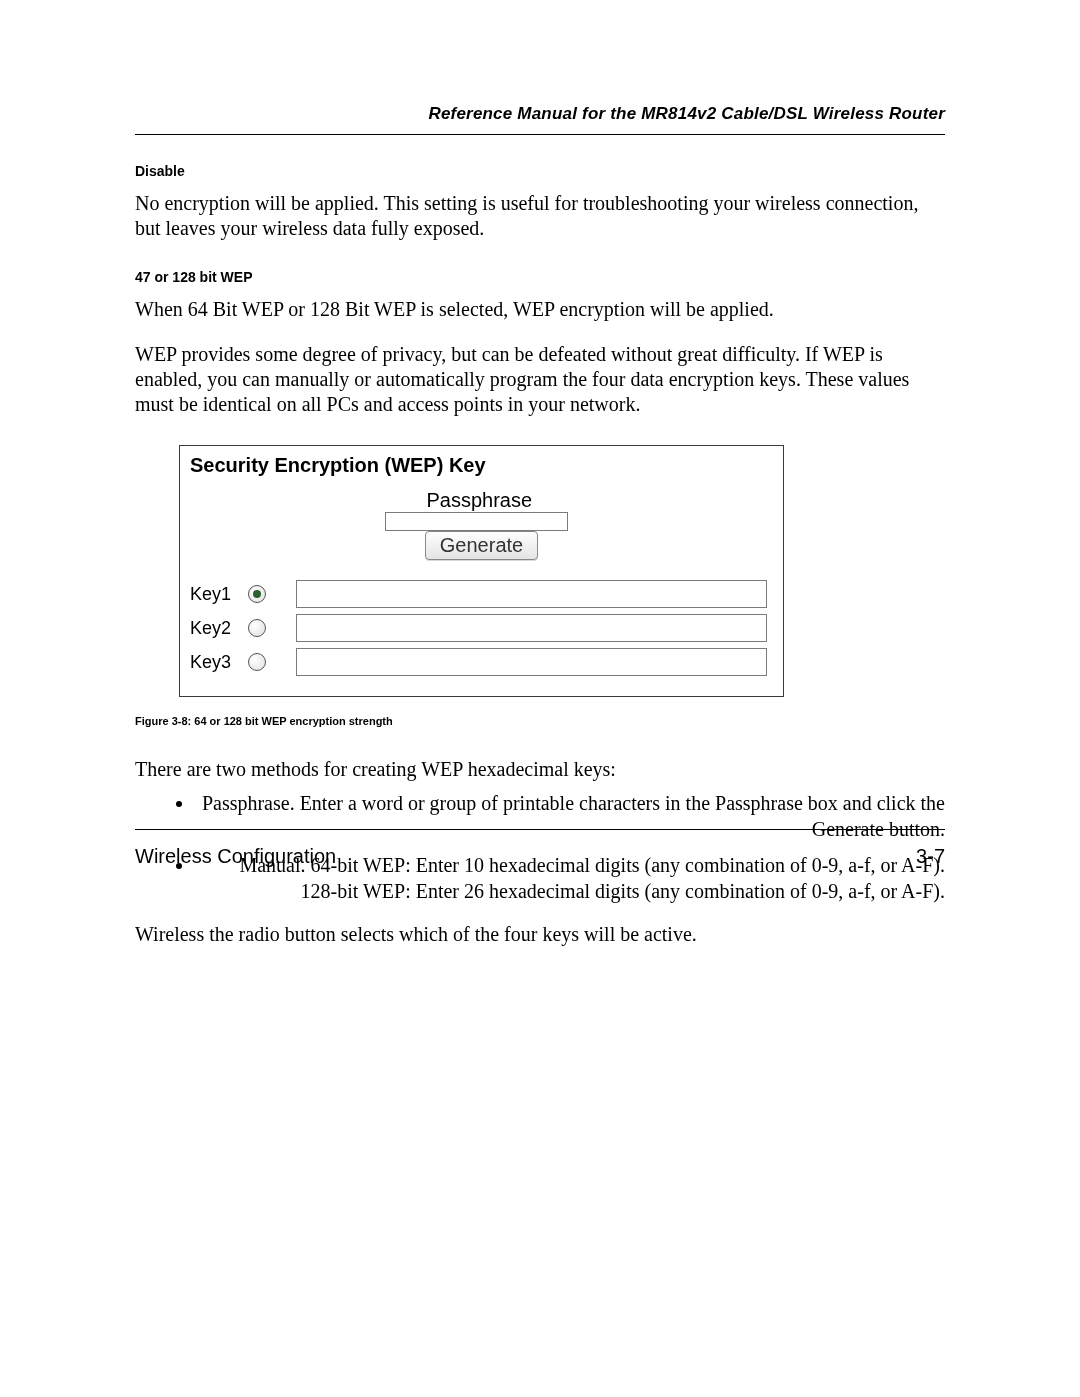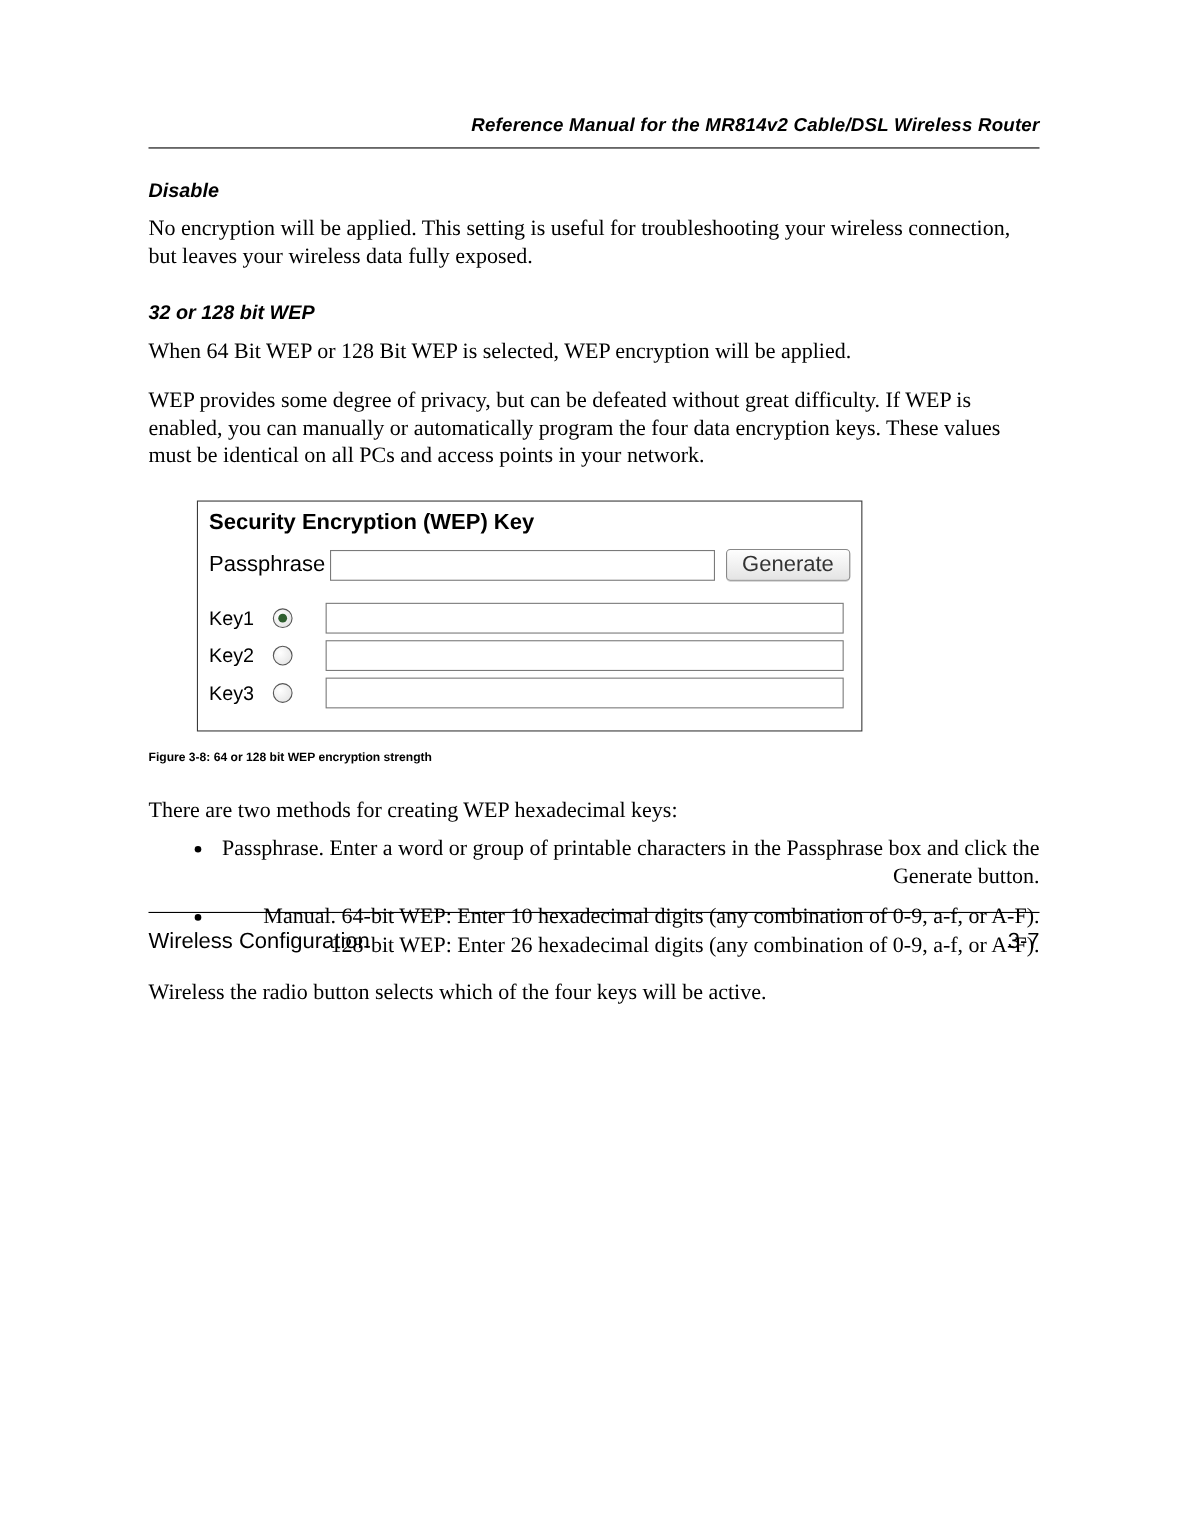--- a/index.html
+++ b/index.html
@@ -26,22 +26,21 @@
     margin-bottom: 10px;
   }
   .hr-top {
     border: none;
     border-top: 1.3px solid #000;
     margin: 0 0 28px 0;
   }
   .section-heading {
     font-family: Arial, Helvetica, sans-serif;
     font-weight: bold;
-    font-style: italic;
-    font-size: 18px;
+    font-size: 14px;
     margin: 28px 0 12px 0;
   }
   .body-text {
     font-size: 20px;
     line-height: 1.25;
     margin: 10px 0 20px 0;
   }
   .figure-caption {
     font-family: Arial, Helvetica, sans-serif;
     font-weight: bold;
@@ -73,20 +72,21 @@
   }
   .panel-title {
     font-weight: bold;
     font-size: 20px;
     padding: 8px 10px 8px 10px;
   }
   .panel-row {
     display: flex;
     align-items: center;
     padding: 4px 10px;
+    flex-direction: column;
   }
   .pass-label {
     font-size: 20px;
     width: 110px;
   }
   .pass-input {
     flex: 1;
     height: 28px;
     border: 1px solid #7a7a7a;
     background: #fff;
@@ -158,21 +158,21 @@
 <body>
 
 <div class="page">
 
   <div class="header-title">Reference Manual for the MR814v2 Cable/DSL Wireless Router</div>
   <hr class="hr-top">
 
   <div class="section-heading">Disable</div>
   <p class="body-text">No encryption will be applied. This setting is useful for troubleshooting your wireless connection, but leaves your wireless data fully exposed.</p>
 
-  <div class="section-heading">32 or 128 bit WEP</div>
+  <div class="section-heading">47 or 128 bit WEP</div>
   <p class="body-text">When 64 Bit WEP or 128 Bit WEP is selected, WEP encryption will be applied.</p>
   <p class="body-text">WEP provides some degree of privacy, but can be defeated without great difficulty. If WEP is enabled, you can manually or automatically program the four data encryption keys. These values must be identical on all PCs and access points in your network.</p>
 
   <div class="figure-wrap">
     <div class="panel">
       <div class="panel-title">Security Encryption (WEP) Key</div>
 
       <div class="panel-row">
         <div class="pass-label">Passphrase</div>
         <input class="pass-input" type="text" value="" style="">

